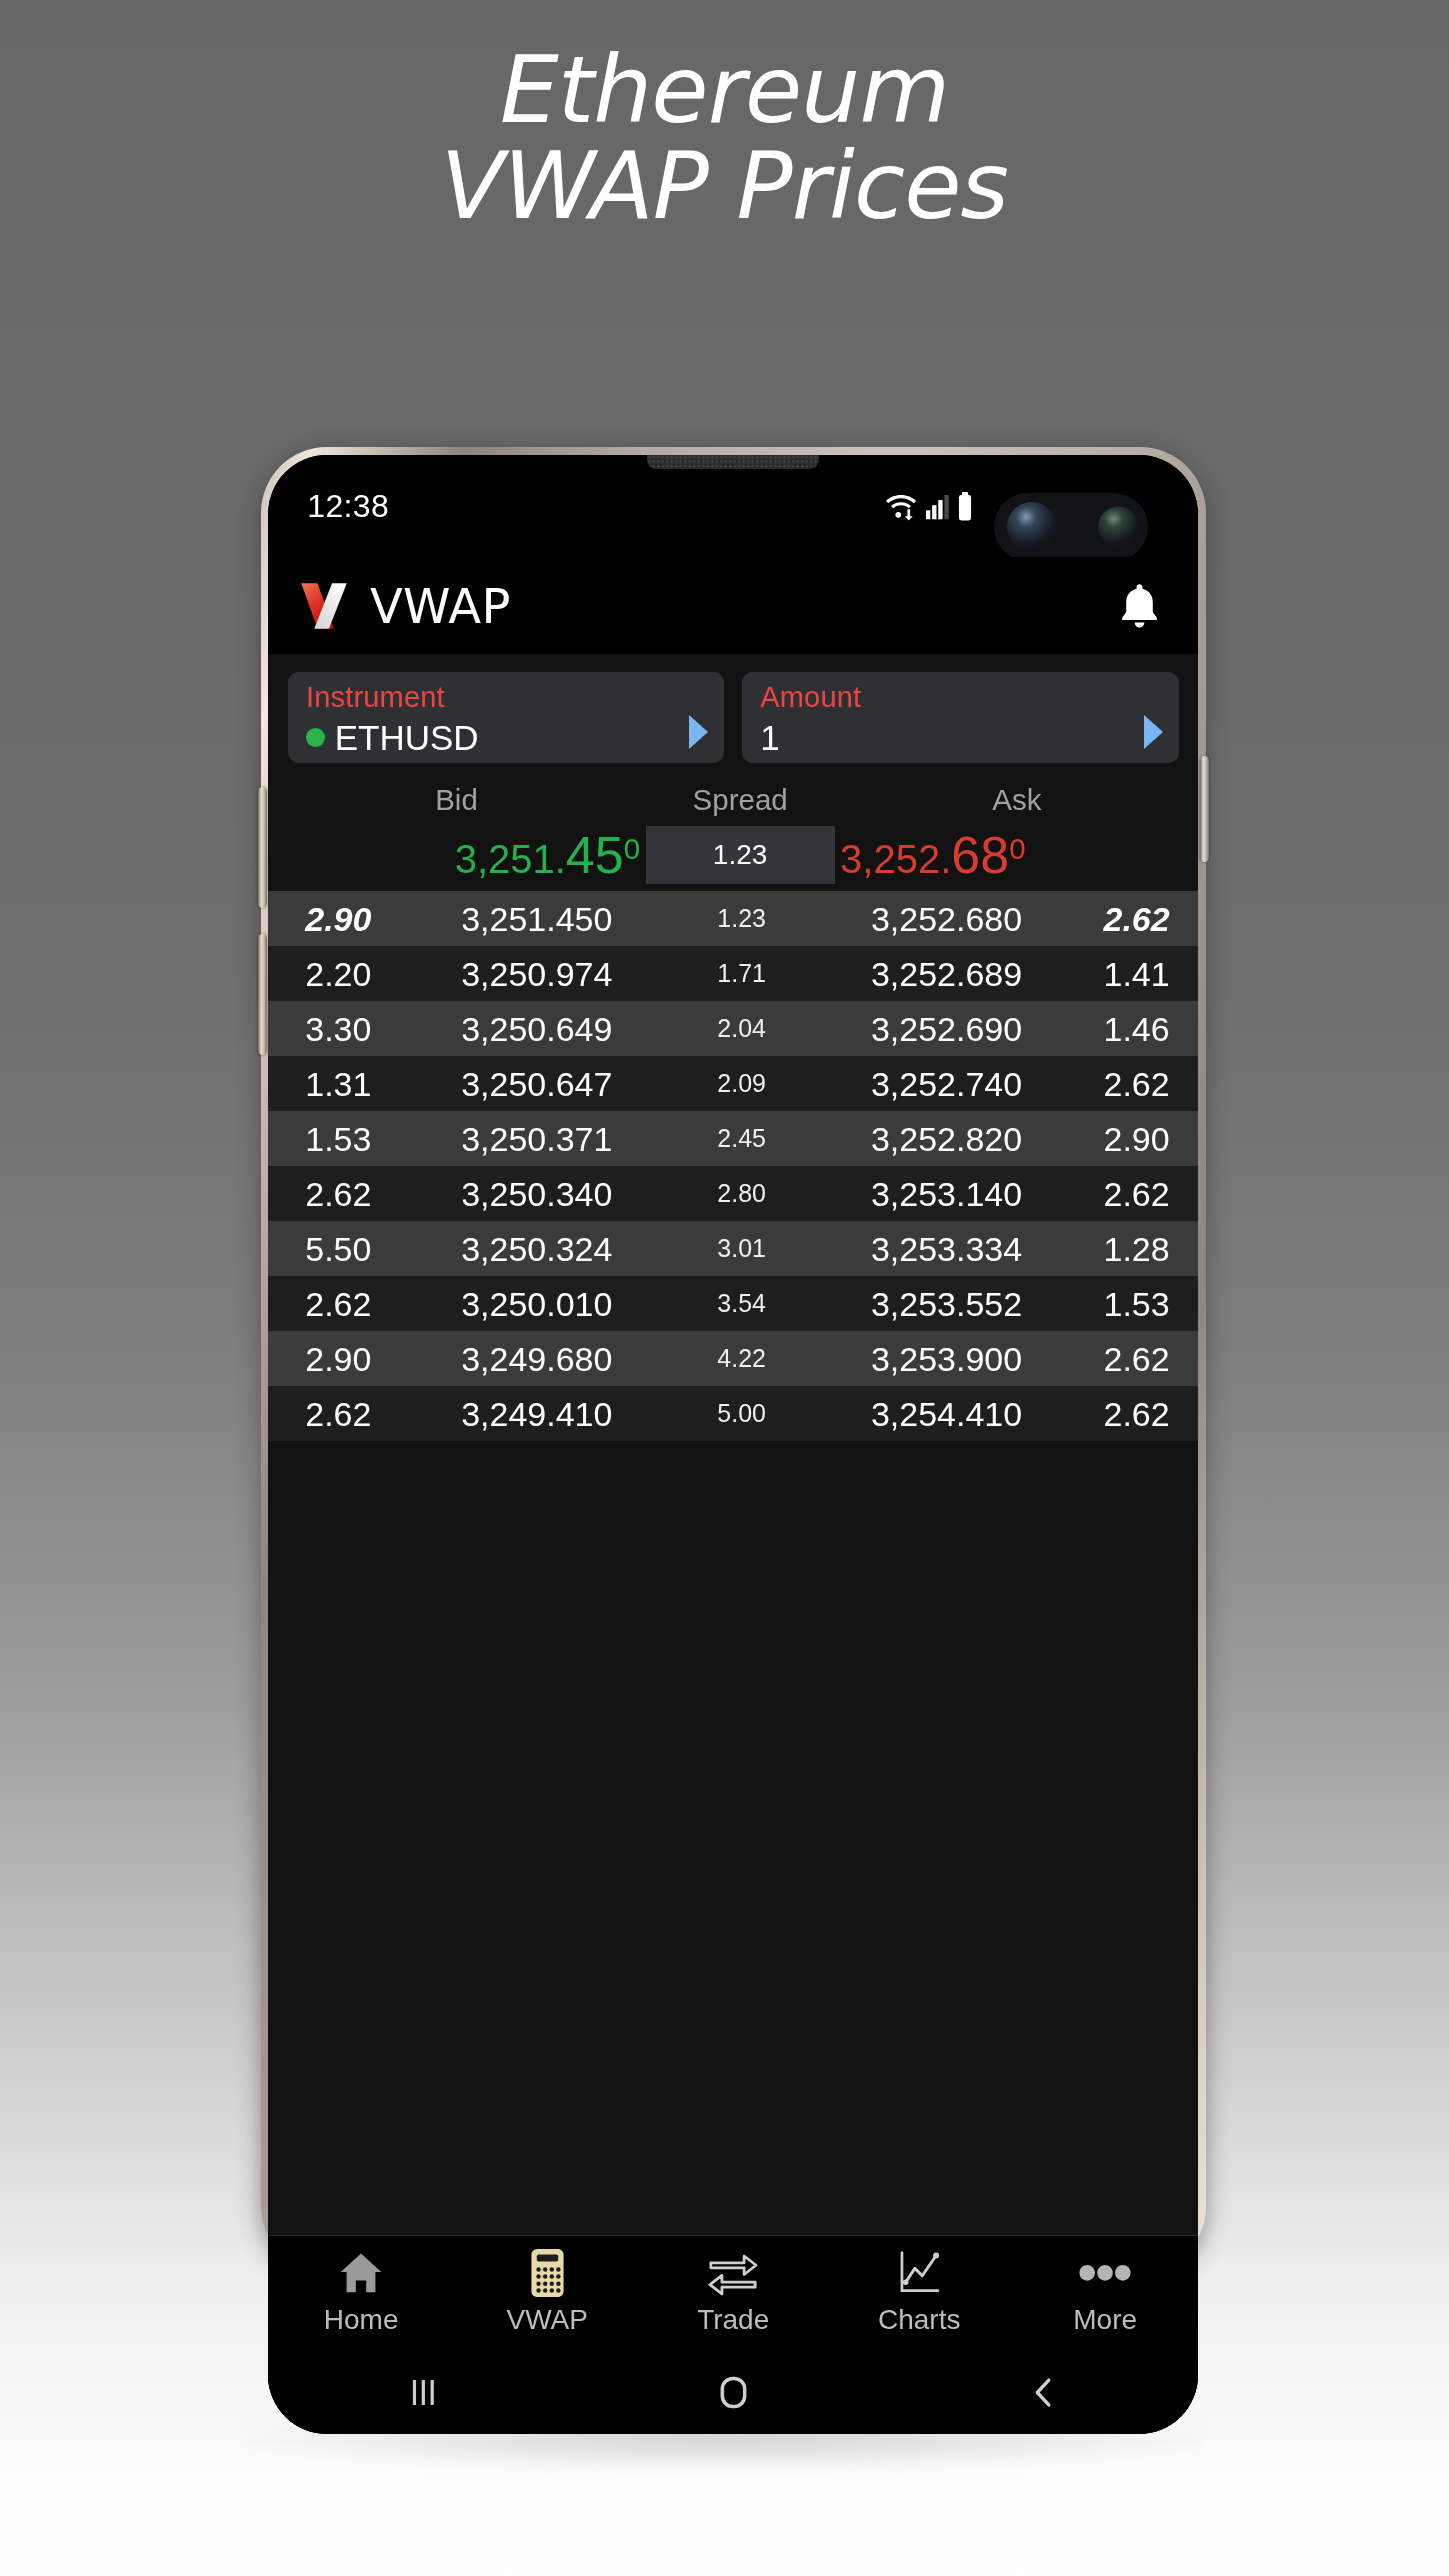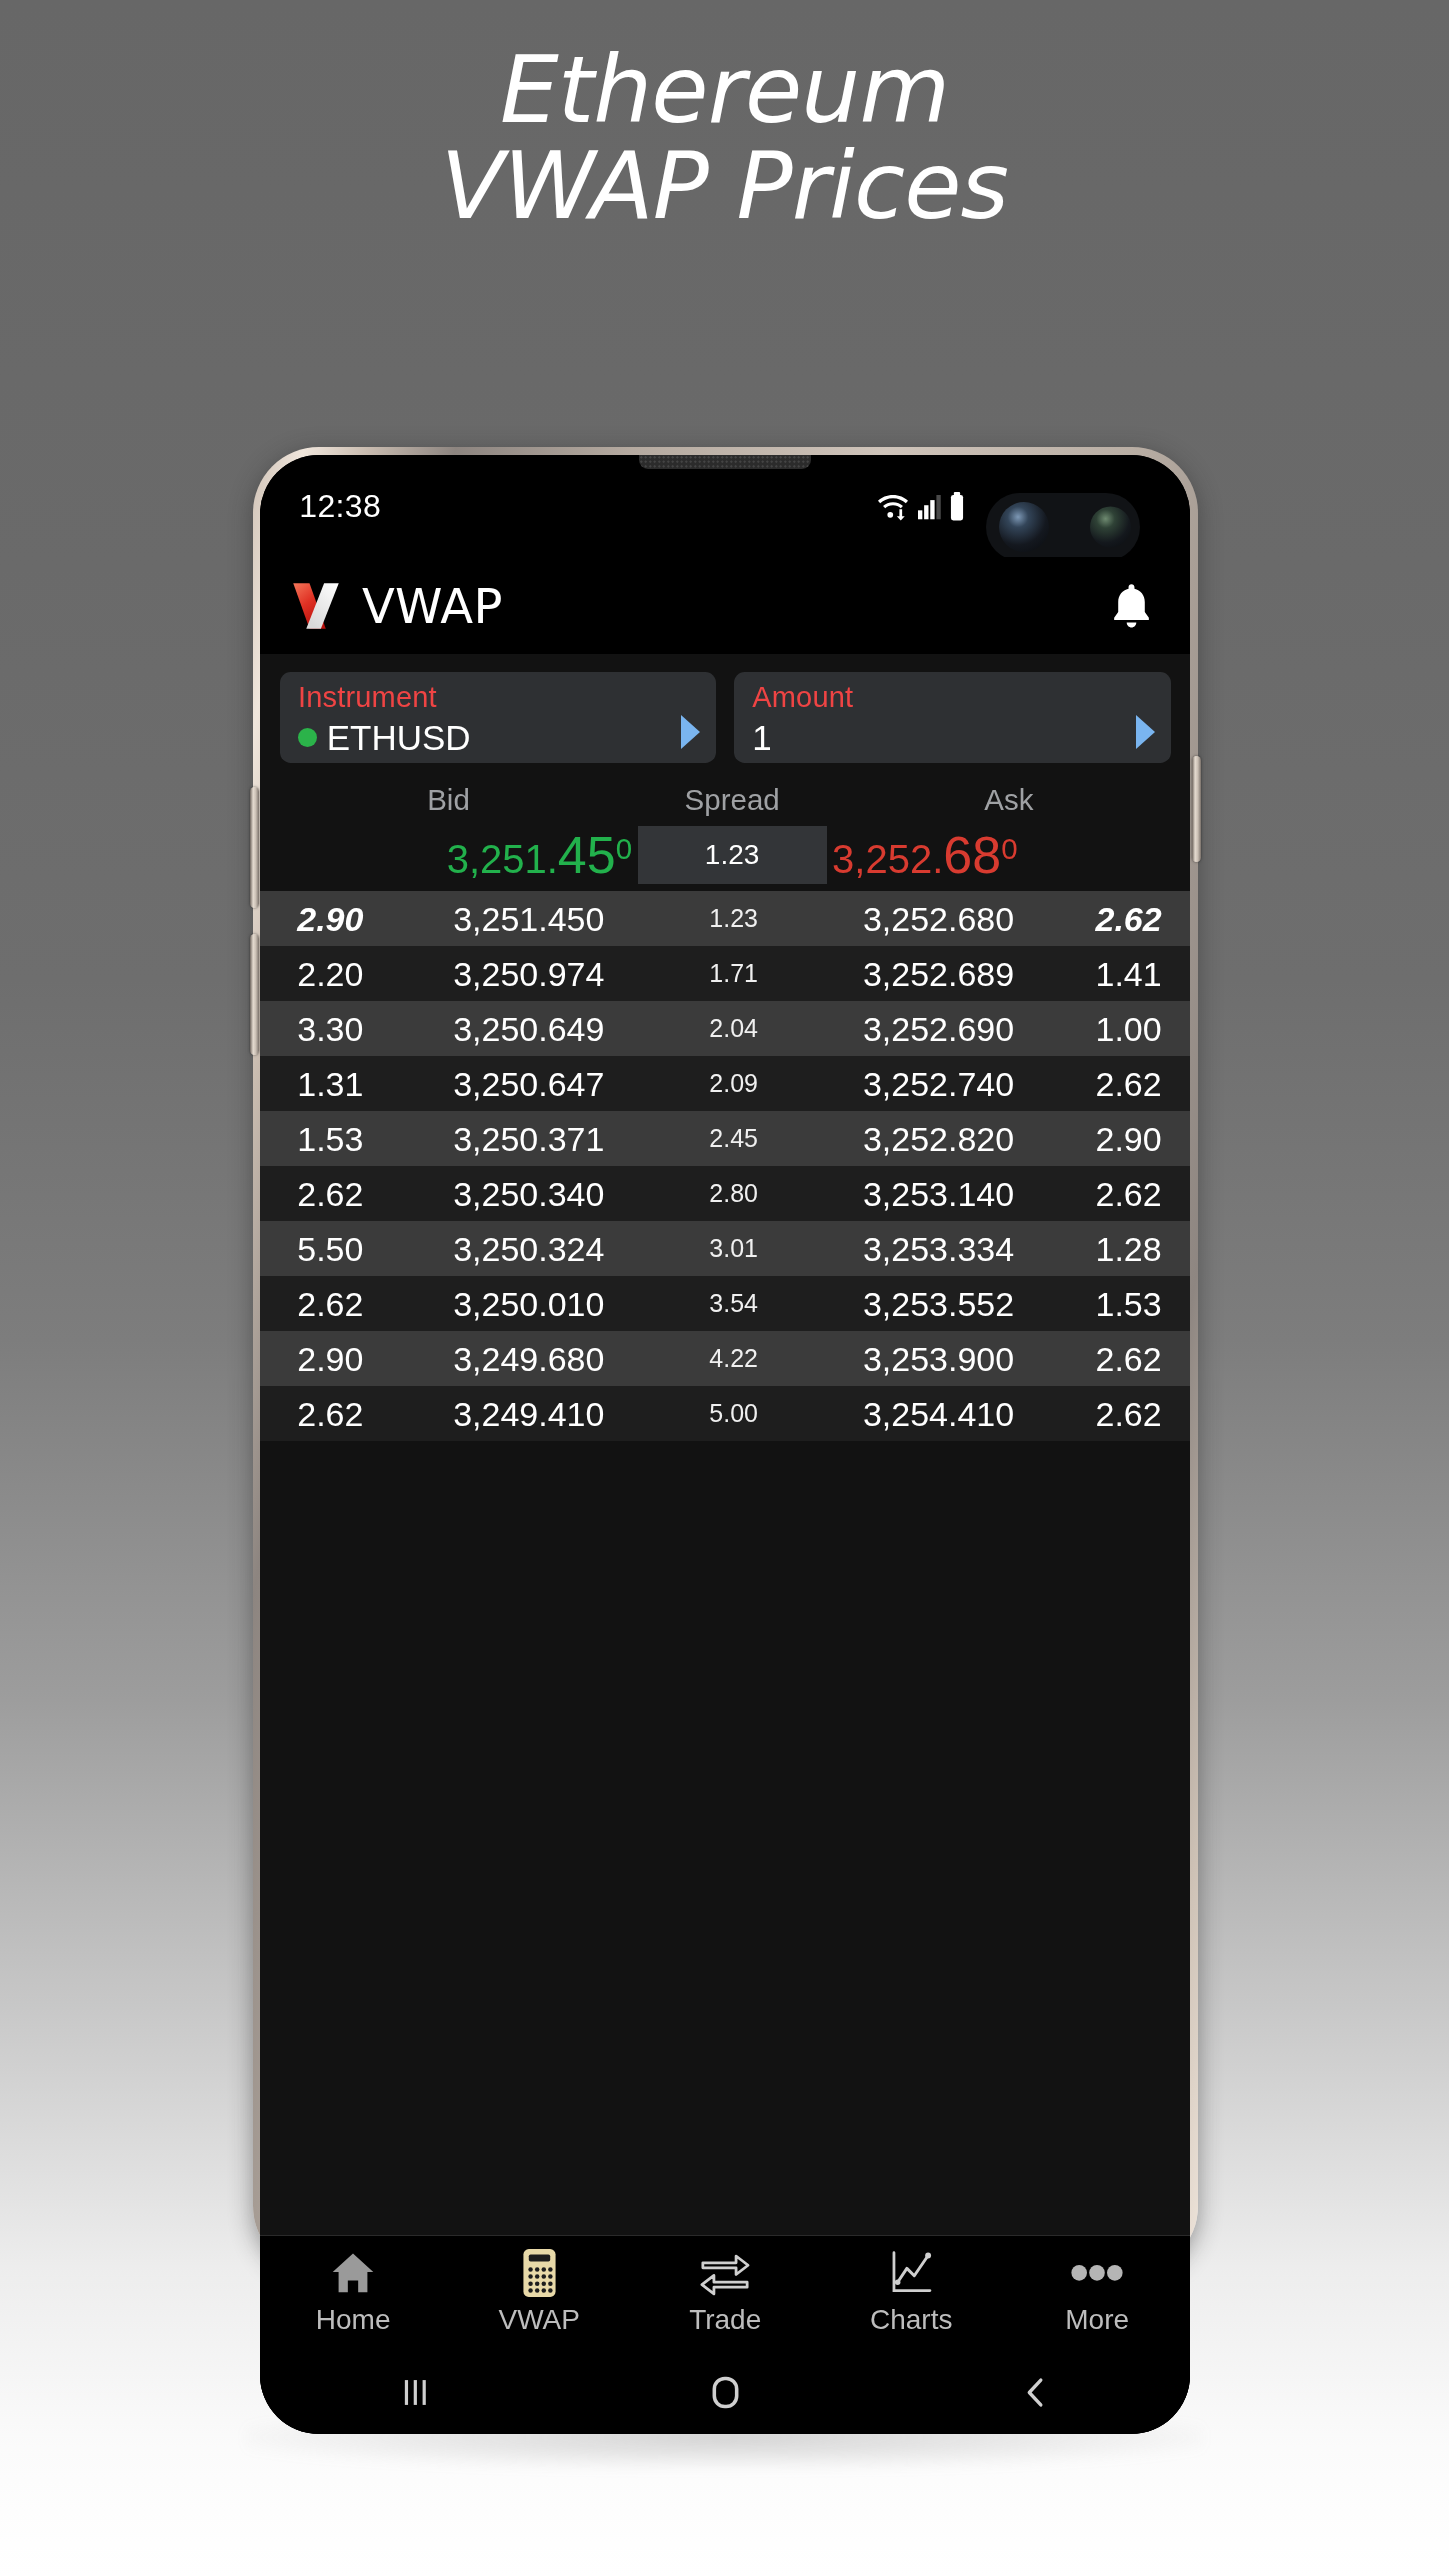--- a/index.html
+++ b/index.html
@@ -48,21 +48,21 @@
     left: 246px;
     top: 2406px;
     width: 957px;
     height: 63px;
     background: radial-gradient(ellipse at center, rgba(120,120,120,0.30) 0%, rgba(140,140,140,0.10) 55%, rgba(255,255,255,0) 78%);
     filter: blur(5.4px);
   }
 
   .phone {
     position: absolute;
-    left: 253px;
+    left: 261px;
     top: 447px;
     width: 945px;
     height: 1825px;
     border-radius: 66px;
     background:
       linear-gradient(100deg,
         #cfc2b6 0%,
         #f0e6dc 4%,
         #c9bcb0 9%,
         #8d8580 16%,
@@ -478,21 +478,21 @@
               <div class="c2">3,250.974</div>
               <div class="c3">1.71</div>
               <div class="c4">3,252.689</div>
               <div class="c5">1.41</div>
             </div>
             <div class="qrow light">
               <div class="c1">3.30</div>
               <div class="c2">3,250.649</div>
               <div class="c3">2.04</div>
               <div class="c4">3,252.690</div>
-              <div class="c5">1.00</div>
+              <div class="c5">1.46</div>
             </div>
             <div class="qrow dark">
               <div class="c1">1.31</div>
               <div class="c2">3,250.647</div>
               <div class="c3">2.09</div>
               <div class="c4">3,252.740</div>
               <div class="c5">2.62</div>
             </div>
             <div class="qrow light">
               <div class="c1">1.53</div>

